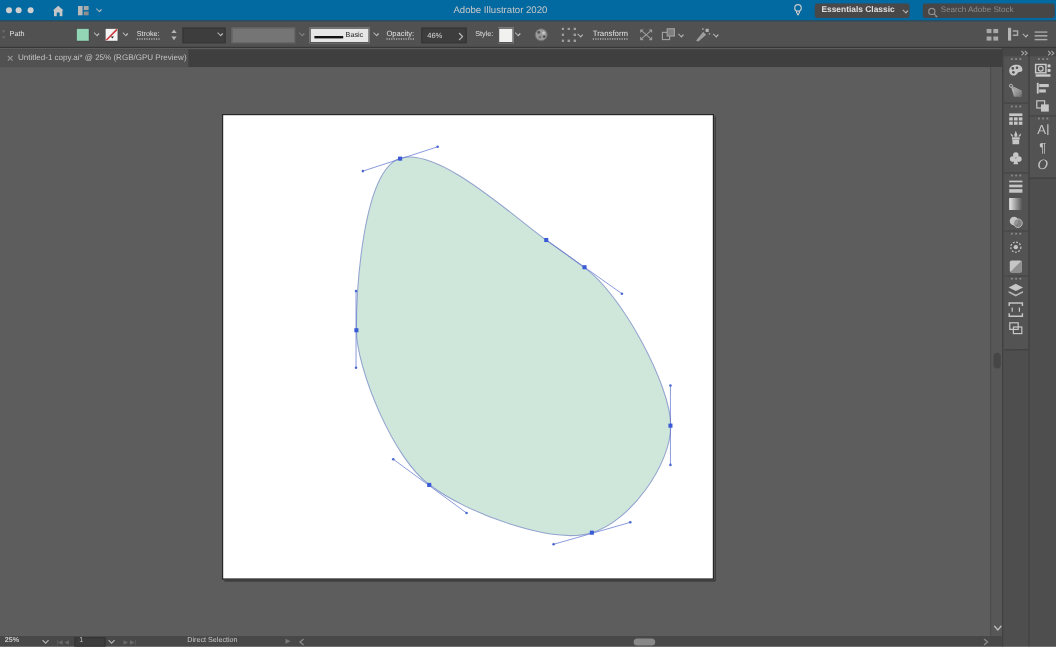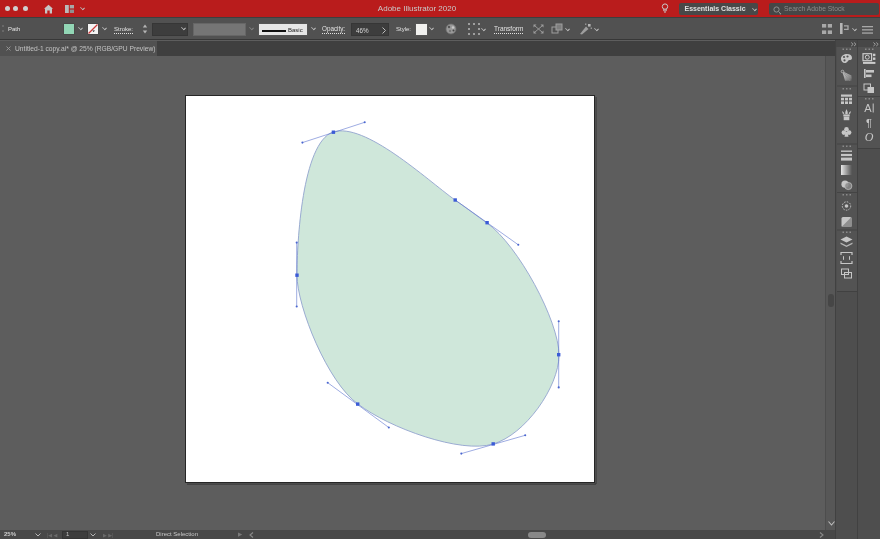--- a/index.html
+++ b/index.html
@@ -2,21 +2,21 @@
 <html><head>
 <meta charset="utf-8">
 <style>
   * { margin:0; padding:0; box-sizing:border-box; }
   html,body { width:880px; height:539px; overflow:hidden; }
   body { font-family:"Liberation Sans", sans-serif; }
   #app { position:relative; width:880px; height:539px; background:#5d5d5d; overflow:hidden; }
   .abs { position:absolute; }
 
   
-  #titlebar { left:0; top:0; width:880px; height:18px; background:#b91c1c; border-bottom:1px solid #3e3e3e; }
+  #titlebar { left:0; top:0; width:880px; height:18px; background:#0369a1; border-bottom:1px solid #3e3e3e; }
   .tl { position:absolute; top:5.5px; width:5px; height:5px; border-radius:50%; background:#cfcfcf; }
   #title { position:absolute; left:327px; top:0; width:180px; height:18px; line-height:18px; text-align:center; font-size:8px; color:#c9c9c9; }
   #wschip { position:absolute; left:679px; top:2.5px; width:79px; height:12px; background:#484848; border-radius:2px; color:#e0e0e0; font-size:7px; font-weight:bold; line-height:12px; padding-left:5.5px; }
   #searchbox { position:absolute; left:769px; top:2.5px; width:110px; height:12px; background:#464646; border-radius:2px; color:#8c8c8c; font-size:6.7px; line-height:12px; padding-left:15px; }
 
   
   #ctrlbar { left:0; top:18px; width:880px; height:22px; background:#515151; border-bottom:1px solid #373737; }
   .clabel { position:absolute; top:0; height:22px; line-height:22px; font-size:6px; color:#e2e2e2; }
   .dotted-u { text-decoration:underline; text-decoration-style:dotted; text-underline-offset:2px; }
   .chev { position:absolute; width:5px; height:5px; }

